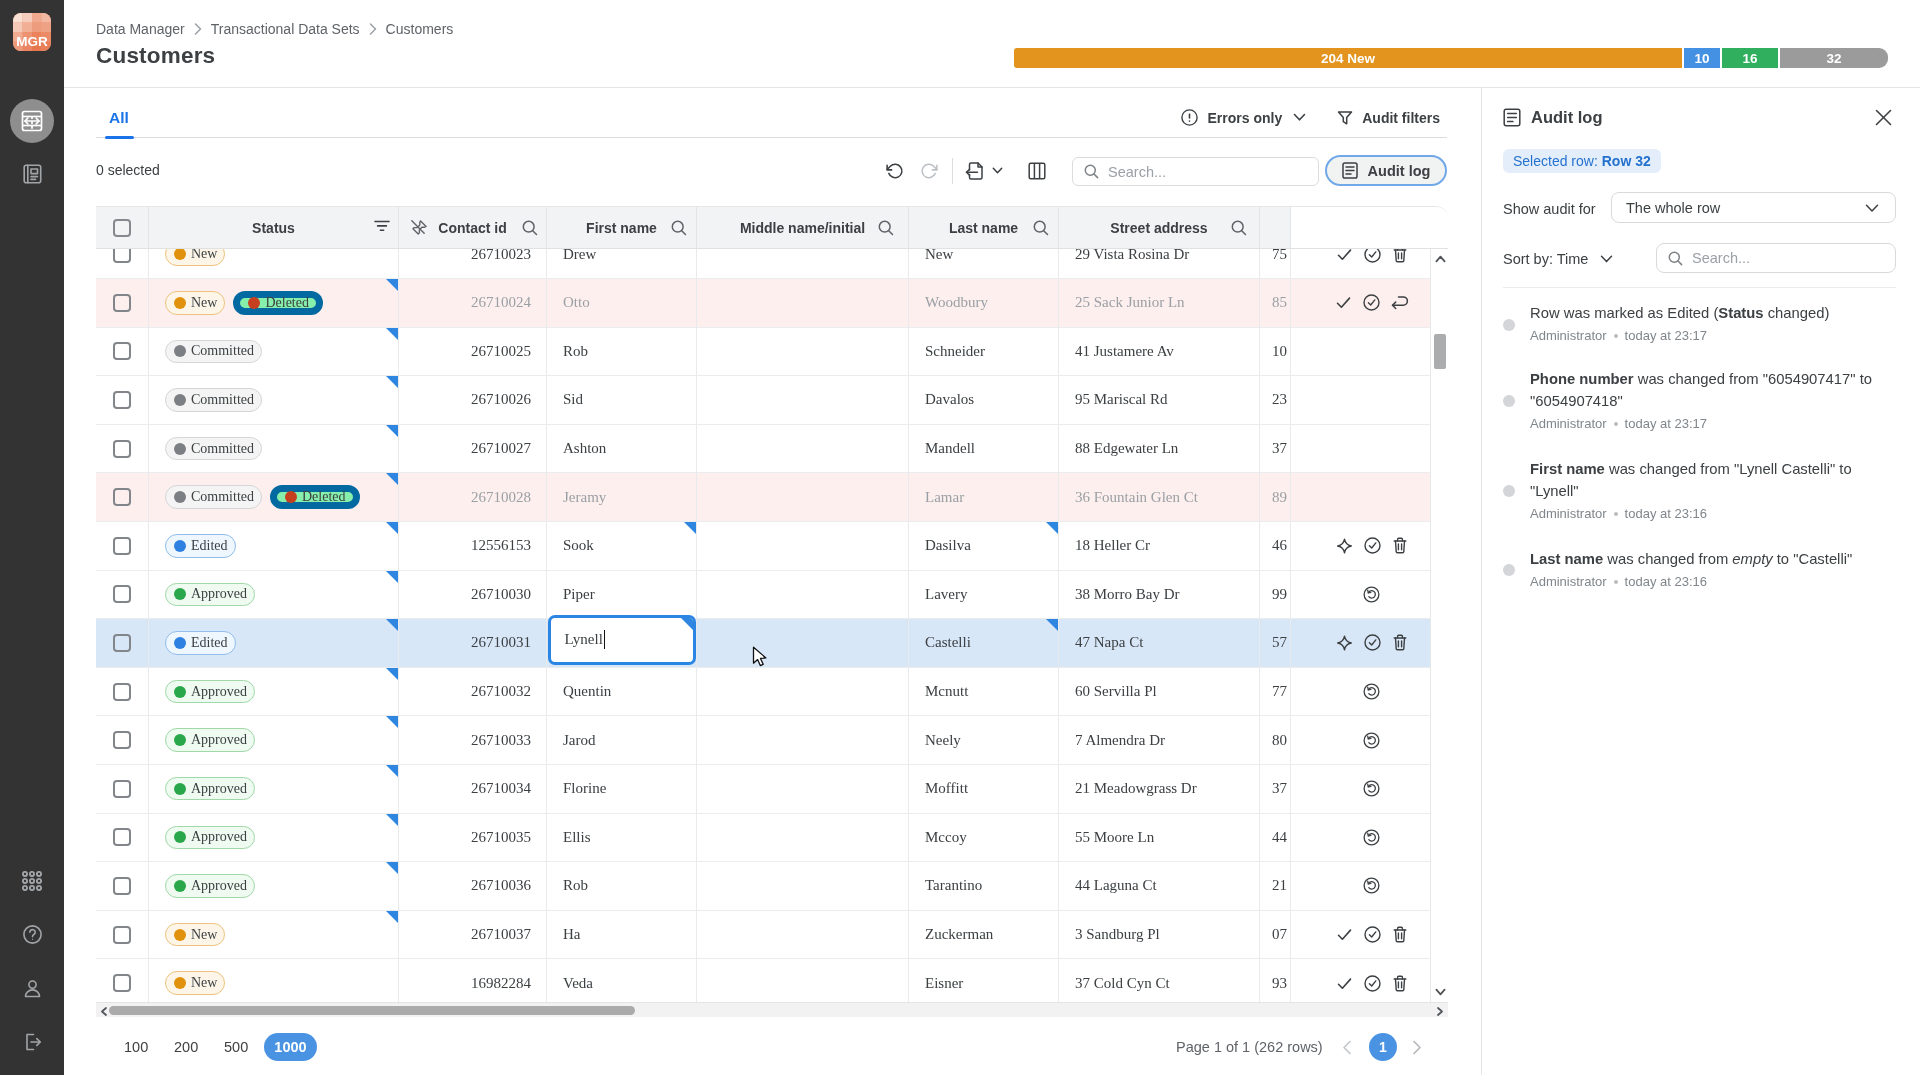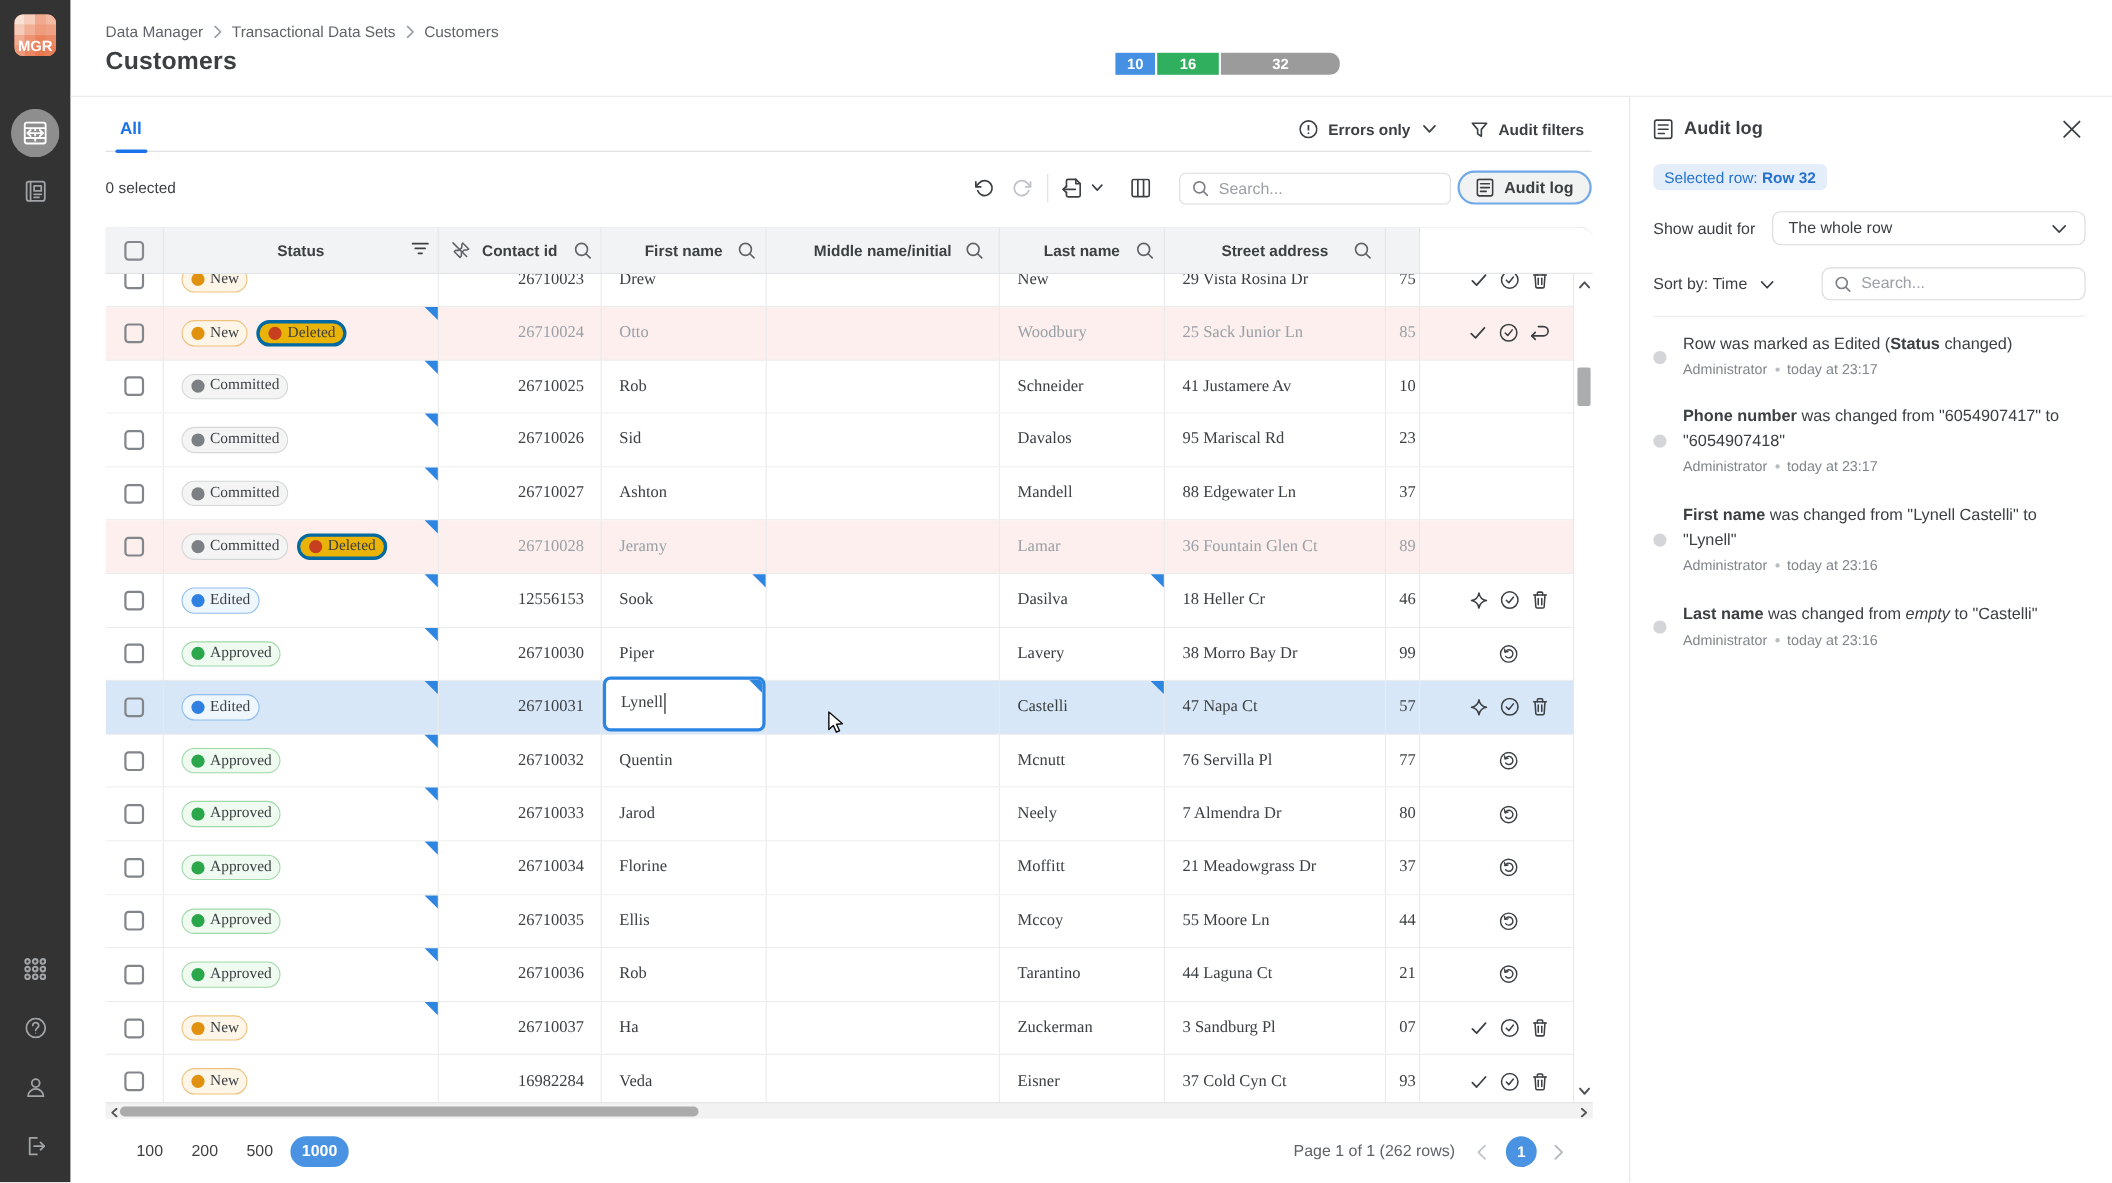--- a/index.html
+++ b/index.html
@@ -55,21 +55,21 @@
 .c.cact { justify-content:center; border-right:none; }
 .acticons { display:flex; align-items:center; gap:11px; transform:translateX(11px); }
 
 .cb { width:18px; height:18px; border:2px solid #85898d; border-radius:4px; background:transparent; margin:0 auto; }
 .row .cb { border-color:#82868a; }
 
 .pill { display:inline-flex; align-items:center; height:23.5px; border-radius:12px; padding:0 7px 0 8px; font-size:14px; color:#3c4043; margin-right:8px; }
 .pill .dot { width:12px; height:12px; border-radius:50%; margin-right:5px; }
 .pill.new { background:#fdf6e8; border:1px solid #eec27c; }
 .pill.new .dot { background:#e0920f; }
-.pill.deleted { background:#eab308; border:3px solid #0369a1; }
+.pill.deleted { background:#86efac; border:7px solid #0369a1; }
 .pill.deleted .dot { background:#c6401f; }
 .pill.committed { background:#f4f4f4; border:1px solid #d4d6d8; }
 .pill.committed .dot { background:#7c8084; }
 .pill.edited { background:#eef6fe; border:1px solid #90bdec;text-align:right; }
 .pill.edited .dot { background:#2e81e1; }
 .pill.approved { background:#effaf0; border:1px solid #a0d8a8;text-align:center; }
 .pill.approved .dot { background:#2aa64b; }
 
 .tri { position:absolute; top:0; right:0; width:0; height:0; border-top:12px solid #2e86e0; border-left:12px solid transparent; }
 #editcell { position:absolute; left:0.5px; top:-4.5px; width:148.5px; height:50px; background:#fff; border:3px solid #2b85e3; border-radius:7px; font-size:15px; color:#3c4043; display:flex; align-items:center; padding-left:14px; z-index:3; overflow:hidden; }
@@ -192,20 +192,21 @@
     <span class="sep">
         <svg width="8" height="12" viewBox="0 0 8 12" fill="none" stroke="#9aa0a6" stroke-width="1.5" stroke-linecap="round" stroke-linejoin="round">
           <path d="M1.5,1 L6.5,6 L1.5,11"></path>
         </svg>
       </span>
     <span>Customers</span>
   </div>
   <div id="title">Customers</div>
   <div id="topline"></div>
   <div id="pbar">
+    <div class="seg" style="width:668px;background:#e2941f;margin-right:2px;border-radius:3px 0 0 3px;">204 New</div>
     <div class="seg" style="width:36px;background:#4490e2;margin-right:2px;">10</div>
     <div class="seg" style="width:56px;background:#30b05e;margin-right:2px;">16</div>
     <div class="seg" style="width:108px;background:#9b9b9b;border-radius:0 9px 9px 0;">32</div>
   </div>
 
   <div id="tabs">
     <div id="tab-all">All</div>
     <div id="tab-ul"></div>
     <div id="tabctl">
       <svg width="17" height="17" viewBox="0 0 17 17" fill="none" stroke="#3c4043" stroke-width="1.4">
@@ -557,21 +558,21 @@
             <span class="cb"></span>
           </div>
 <div class="c cn" style="width:250px">
             <span class="pill approved"><span class="dot"></span>Approved</span>
             <span class="tri"></span>
           </div>
 <div class="c cid txt" style="width:148px">26710032</div>
 <div class="c cn txt" style="width:150px">Quentin</div>
 <div class="c" style="width:212px"></div>
 <div class="c cn txt" style="width:150px">Mcnutt</div>
-<div class="c cn txt" style="width:201px">76 Servilla Pl</div>
+<div class="c cn txt" style="width:201px">60 Servilla Pl</div>
 <div class="c txt" style="width:31px;padding-left:12px;overflow:hidden">77</div>
 <div class="c cact last" style="width:139px">
             <span class="acticons">
               <svg width="17" height="17" viewBox="0 0 17 17" fill="none" stroke="#3c4043" stroke-width="1.3" stroke-linecap="round" stroke-linejoin="round">
                 <circle cx="8.5" cy="8.5" r="7.4"></circle>
                 <path d="M5.8,10.7 a3.7,3.7 0 1 0 -0.5,-3.9"></path>
                 <path d="M4.7,4.2 L5.3,6.8 L7.9,6.3"></path>
               </svg>
             </span>
           </div>

